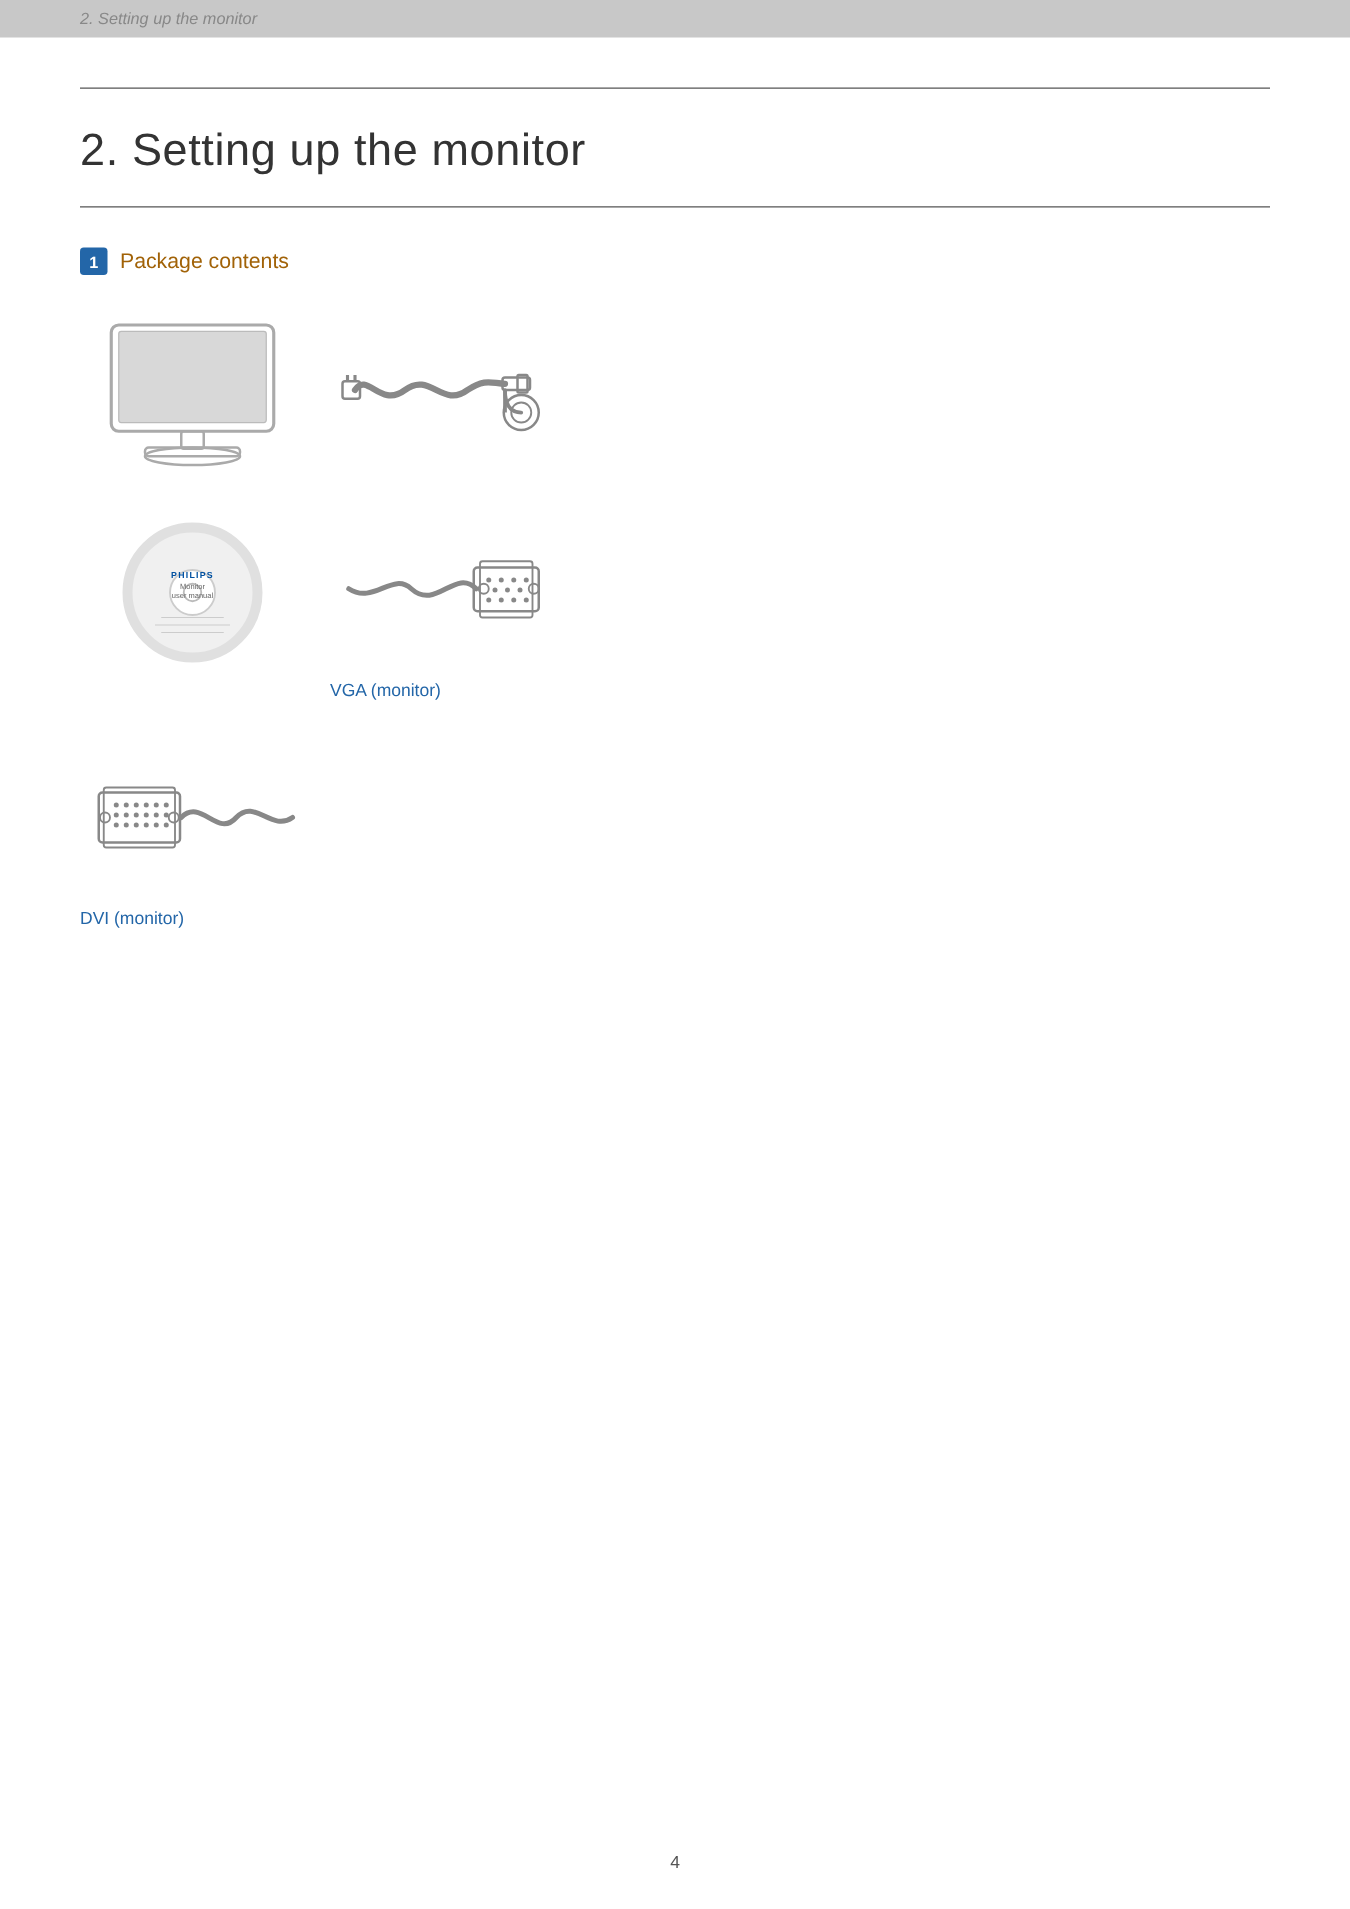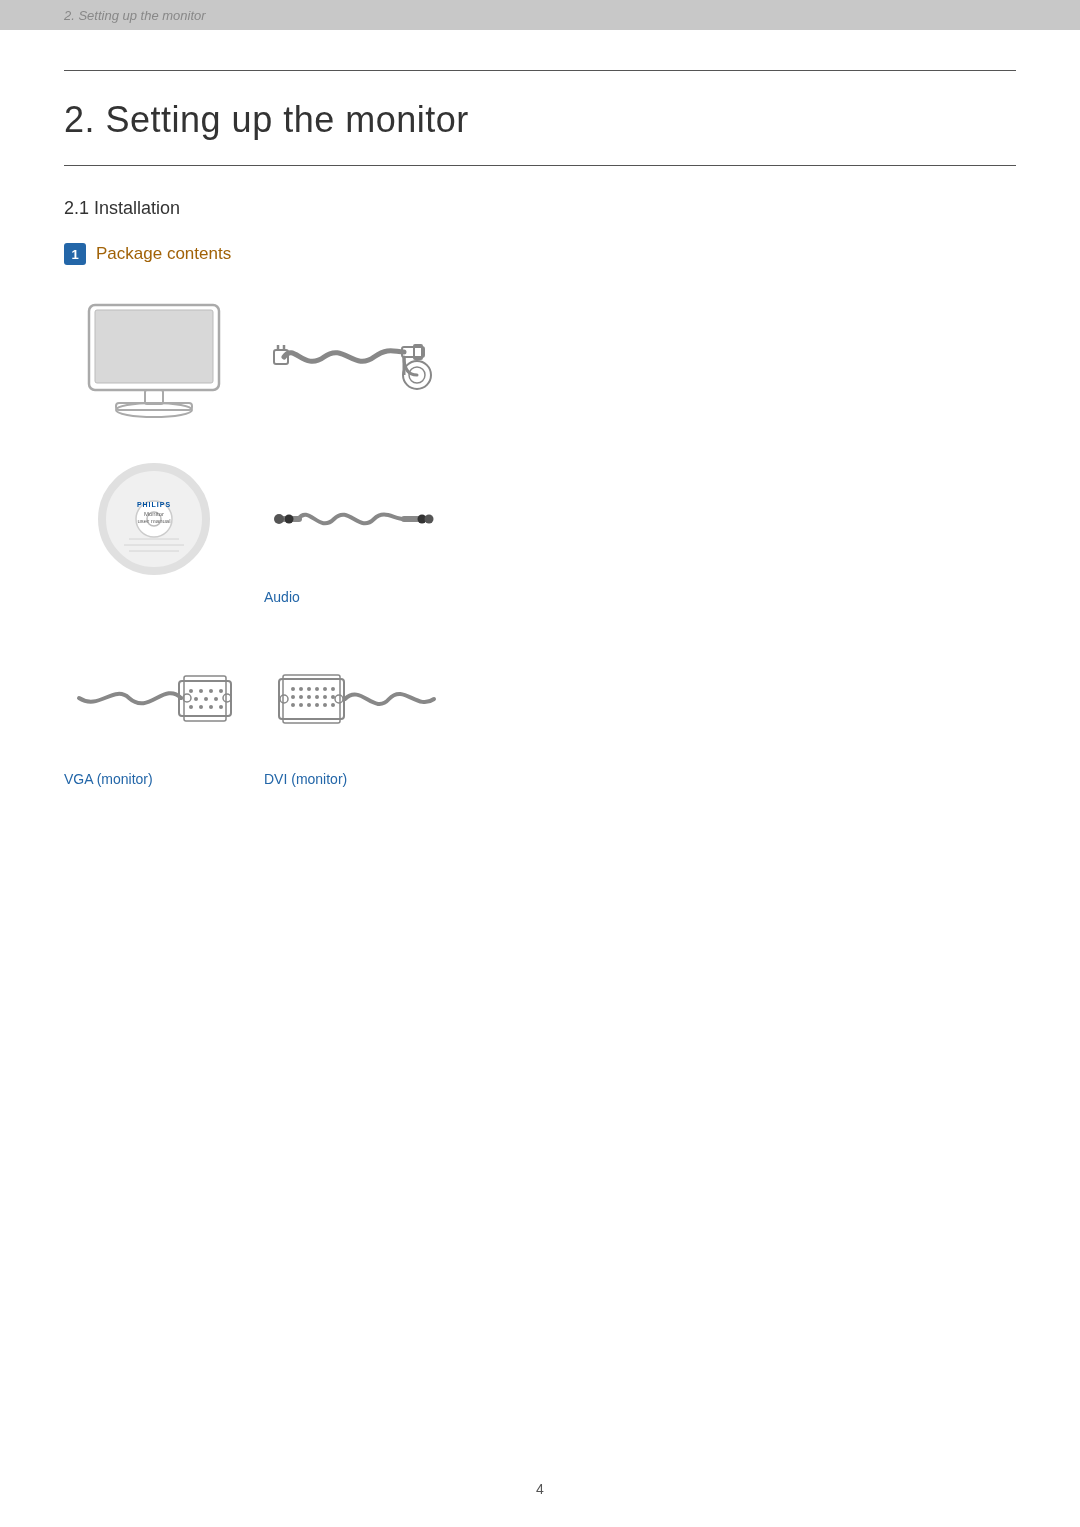--- a/index.html
+++ b/index.html
@@ -134,21 +134,20 @@
 </div>
 
 <div class="page-container">
 
   <hr class="top-divider">
 
   <h1 class="main-title">2.  Setting up the monitor</h1>
 
   <hr class="bottom-divider">
 
-  <p class="section-subtitle">2.1  Installation</p>
 
   <div class="package-contents-heading">
     <div class="numbered-badge">1</div>
     <span class="package-label">Package contents</span>
   </div>
 
   <div class="items-grid">
 
     <div class="item-cell">
       <div class="item-image-area">
@@ -204,37 +203,20 @@
           <text x="60" y="57" text-anchor="middle" font-size="6" fill="#666666" font-family="Arial">Monitor</text>
           <text x="60" y="64" text-anchor="middle" font-size="6" fill="#666666" font-family="Arial">user manual</text>
 
           <line x1="35" y1="80" x2="85" y2="80" stroke="#cccccc" stroke-width="0.8"></line>
           <line x1="30" y1="86" x2="90" y2="86" stroke="#cccccc" stroke-width="0.8"></line>
           <line x1="35" y1="92" x2="85" y2="92" stroke="#cccccc" stroke-width="0.8"></line>
         </svg>
       </div>
     </div>
 
-    <div class="item-cell">
-      <div class="item-image-area">
-        <svg width="160" height="70" viewBox="0 0 160 70">
-
-          <line x1="5" y1="35" x2="25" y2="35" stroke="#888888" stroke-width="6" stroke-linecap="round"></line>
-          <line x1="5" y1="35" x2="5" y2="35" stroke="#555555" stroke-width="10" stroke-linecap="round"></line>
-          <line x1="15" y1="35" x2="15" y2="35" stroke="#333333" stroke-width="9" stroke-linecap="round"></line>
-
-          <path d="M24,35 C35,20 45,50 60,35 C75,20 85,50 100,35 C110,25 120,35 130,35" fill="none" stroke="#888888" stroke-width="4" stroke-linecap="round"></path>
-
-          <line x1="130" y1="35" x2="155" y2="35" stroke="#888888" stroke-width="6" stroke-linecap="round"></line>
-          <line x1="148" y1="35" x2="148" y2="35" stroke="#333333" stroke-width="9" stroke-linecap="round"></line>
-          <line x1="155" y1="35" x2="155" y2="35" stroke="#555555" stroke-width="9" stroke-linecap="round"></line>
-        </svg>
-      </div>
-      <span class="item-label">Audio</span>
-    </div>
 
     <div class="item-cell">
       <div class="item-image-area">
         <svg width="170" height="80" viewBox="0 0 170 80">
 
           <rect x="110" y="20" width="52" height="35" rx="3" fill="none" stroke="#888888" stroke-width="2"></rect>
           <rect x="115" y="15" width="42" height="45" rx="2" fill="none" stroke="#888888" stroke-width="1.5"></rect>
 
           <circle cx="122" cy="30" r="2" fill="#888888"></circle>
           <circle cx="132" cy="30" r="2" fill="#888888"></circle>

